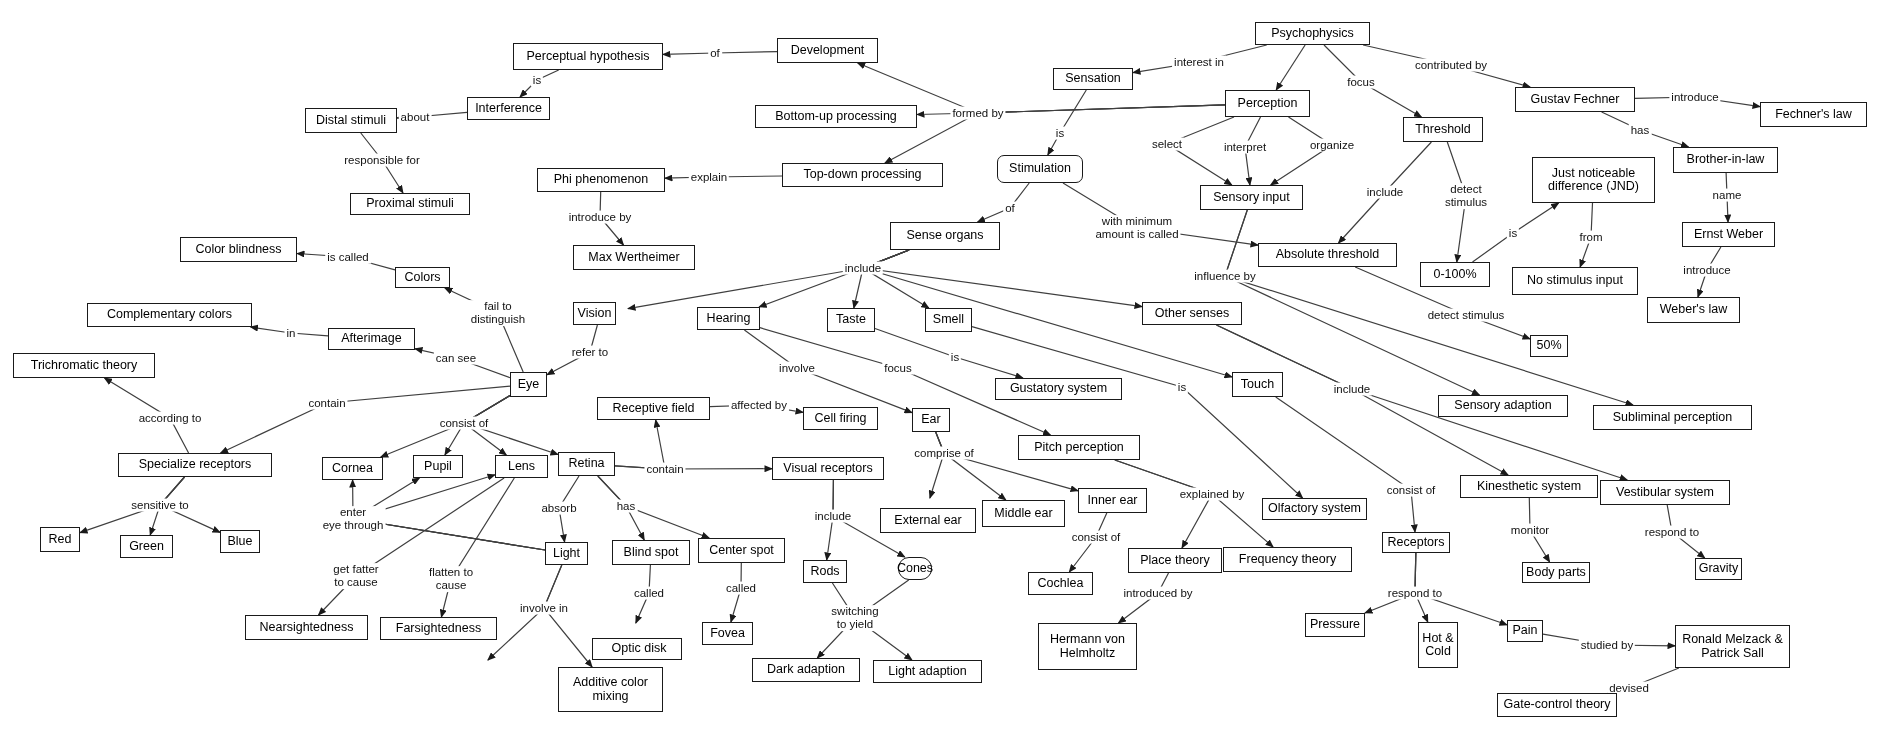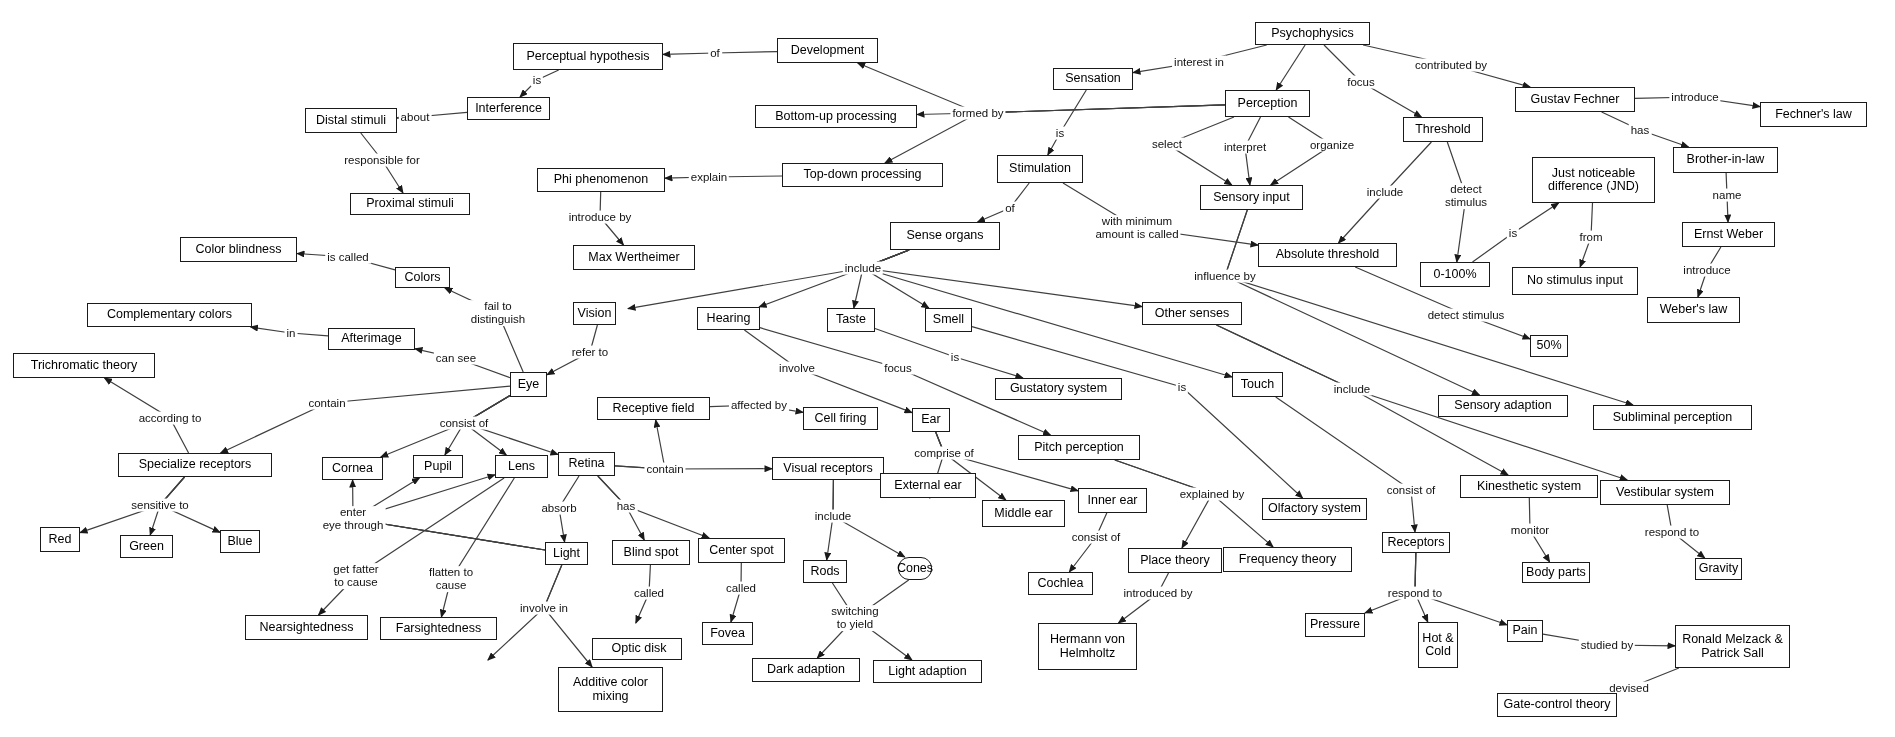--- a/index.html
+++ b/index.html
@@ -195,21 +195,21 @@
     <div class="concept-node" style="left: 1673px; top: 147px; width: 105px; min-height: 26px;">Brother-in-law</div>
     <div class="concept-node" style="left: 1682px; top: 222px; width: 93px; min-height: 25px;">Ernst Weber</div>
     <div class="concept-node" style="left: 1647px; top: 297px; width: 93px; min-height: 26px;">Weber's law</div>
     <div class="concept-node" style="left: 1532px; top: 157px; width: 123px; min-height: 46px;">Just noticeable difference (JND)</div>
     <div class="concept-node" style="left: 1512px; top: 267px; width: 126px; min-height: 28px;">No stimulus input</div>
     <div class="concept-node" style="left: 1420px; top: 262px; width: 70px; min-height: 25px;">0-100%</div>
     <div class="concept-node" style="left: 1530px; top: 335px; width: 38px; min-height: 22px;">50%</div>
     <div class="concept-node" style="left: 1403px; top: 117px; width: 80px; min-height: 25px;">Threshold</div>
     <div class="concept-node" style="left: 1258px; top: 243px; width: 139px; min-height: 24px;">Absolute threshold</div>
     <div class="concept-node" style="left: 1200px; top: 185px; width: 103px; min-height: 25px;">Sensory input</div>
-    <div class="concept-node" style="left: 997px; top: 155px; width: 86px; min-height: 28px;">Stimulation</div>
+    <div class="concept-node" style="left: 997px; top: 155px; width: 86px; min-height: 28px; border-radius: 7px;">Stimulation</div>
     <div class="concept-node" style="left: 890px; top: 222px; width: 110px; min-height: 28px;">Sense organs</div>
     <div class="concept-node" style="left: 513px; top: 43px; width: 150px; min-height: 27px;">Perceptual hypothesis</div>
     <div class="concept-node" style="left: 777px; top: 38px; width: 101px; min-height: 25px;">Development</div>
     <div class="concept-node" style="left: 467px; top: 97px; width: 83px; min-height: 23px;">Interference</div>
     <div class="concept-node" style="left: 305px; top: 108px; width: 92px; min-height: 25px;">Distal stimuli</div>
     <div class="concept-node" style="left: 350px; top: 193px; width: 120px; min-height: 22px;">Proximal stimuli</div>
     <div class="concept-node" style="left: 755px; top: 105px; width: 162px; min-height: 23px;">Bottom-up processing</div>
     <div class="concept-node" style="left: 782px; top: 163px; width: 161px; min-height: 24px;">Top-down processing</div>
     <div class="concept-node" style="left: 537px; top: 168px; width: 128px; min-height: 24px;">Phi phenomenon</div>
     <div class="concept-node" style="left: 573px; top: 245px; width: 122px; min-height: 25px;">Max Wertheimer</div>
@@ -232,21 +232,21 @@
     <div class="concept-node" style="left: 413px; top: 455px; width: 50px; min-height: 23px;">Pupil</div>
     <div class="concept-node" style="left: 495px; top: 455px; width: 53px; min-height: 23px;">Lens</div>
     <div class="concept-node" style="left: 558px; top: 452px; width: 57px; min-height: 24px;">Retina</div>
     <div class="concept-node" style="left: 597px; top: 397px; width: 113px; min-height: 23px;">Receptive field</div>
     <div class="concept-node" style="left: 803px; top: 407px; width: 75px; min-height: 23px;">Cell firing</div>
     <div class="concept-node" style="left: 772px; top: 457px; width: 112px; min-height: 23px;">Visual receptors</div>
     <div class="concept-node" style="left: 912px; top: 408px; width: 38px; min-height: 24px;">Ear</div>
     <div class="concept-node" style="left: 995px; top: 378px; width: 127px; min-height: 22px;">Gustatory system</div>
     <div class="concept-node" style="left: 1018px; top: 435px; width: 122px; min-height: 25px;">Pitch perception</div>
     <div class="concept-node" style="left: 1232px; top: 372px; width: 51px; min-height: 25px;">Touch</div>
-    <div class="concept-node" style="left: 880px; top: 473px; width: 96px; min-height: 25px;">External ear</div>
+    <div class="concept-node" style="left: 880px; top: 508px; width: 96px; min-height: 25px;">External ear</div>
     <div class="concept-node" style="left: 982px; top: 500px; width: 83px; min-height: 27px;">Middle ear</div>
     <div class="concept-node" style="left: 1078px; top: 488px; width: 69px; min-height: 25px;">Inner ear</div>
     <div class="concept-node" style="left: 1028px; top: 572px; width: 65px; min-height: 23px;">Cochlea</div>
     <div class="concept-node" style="left: 1128px; top: 548px; width: 94px; min-height: 25px;">Place theory</div>
     <div class="concept-node" style="left: 1223px; top: 547px; width: 129px; min-height: 25px;">Frequency theory</div>
     <div class="concept-node" style="left: 1038px; top: 623px; width: 99px; min-height: 47px;">Hermann von Helmholtz</div>
     <div class="concept-node" style="left: 1262px; top: 498px; width: 105px; min-height: 22px;">Olfactory system</div>
     <div class="concept-node" style="left: 545px; top: 542px; width: 43px; min-height: 23px;">Light</div>
     <div class="concept-node" style="left: 612px; top: 540px; width: 78px; min-height: 25px;">Blind spot</div>
     <div class="concept-node" style="left: 698px; top: 538px; width: 87px; min-height: 25px;">Center spot</div>

